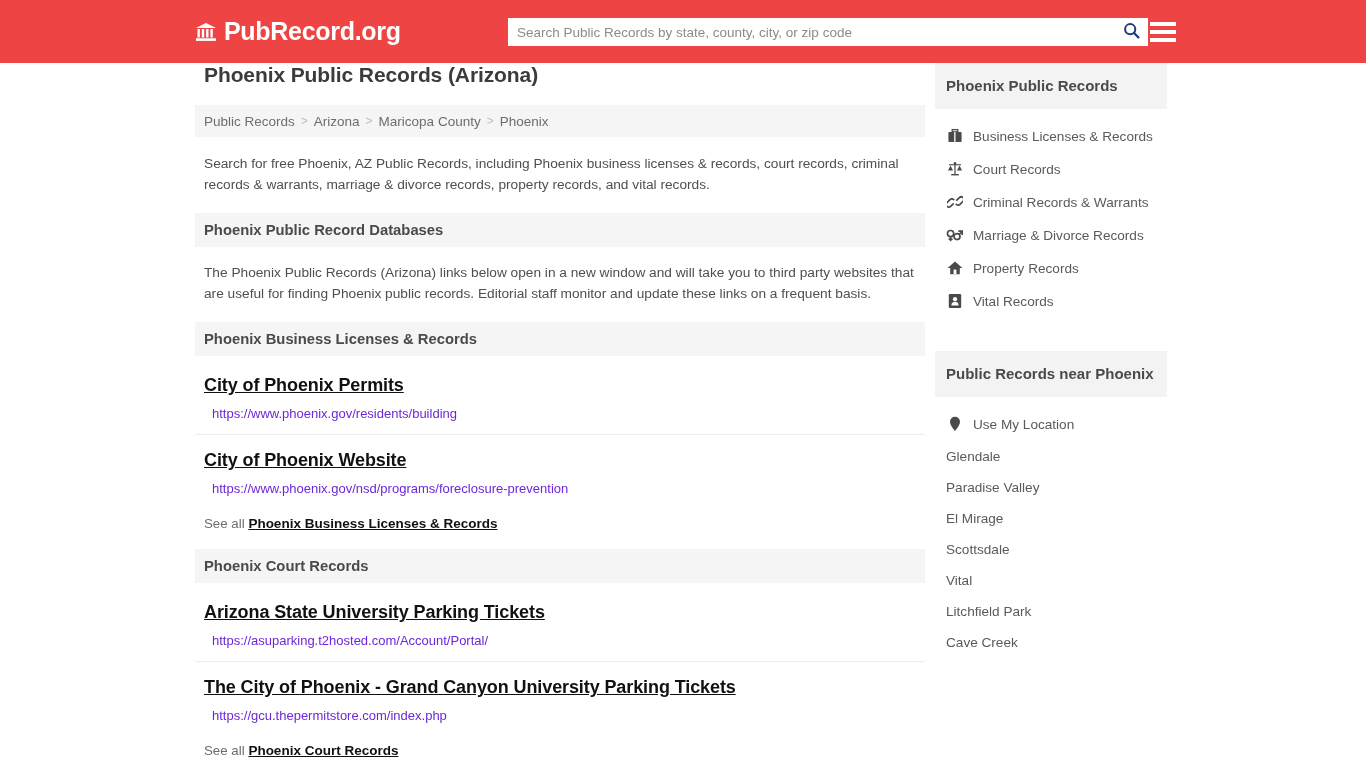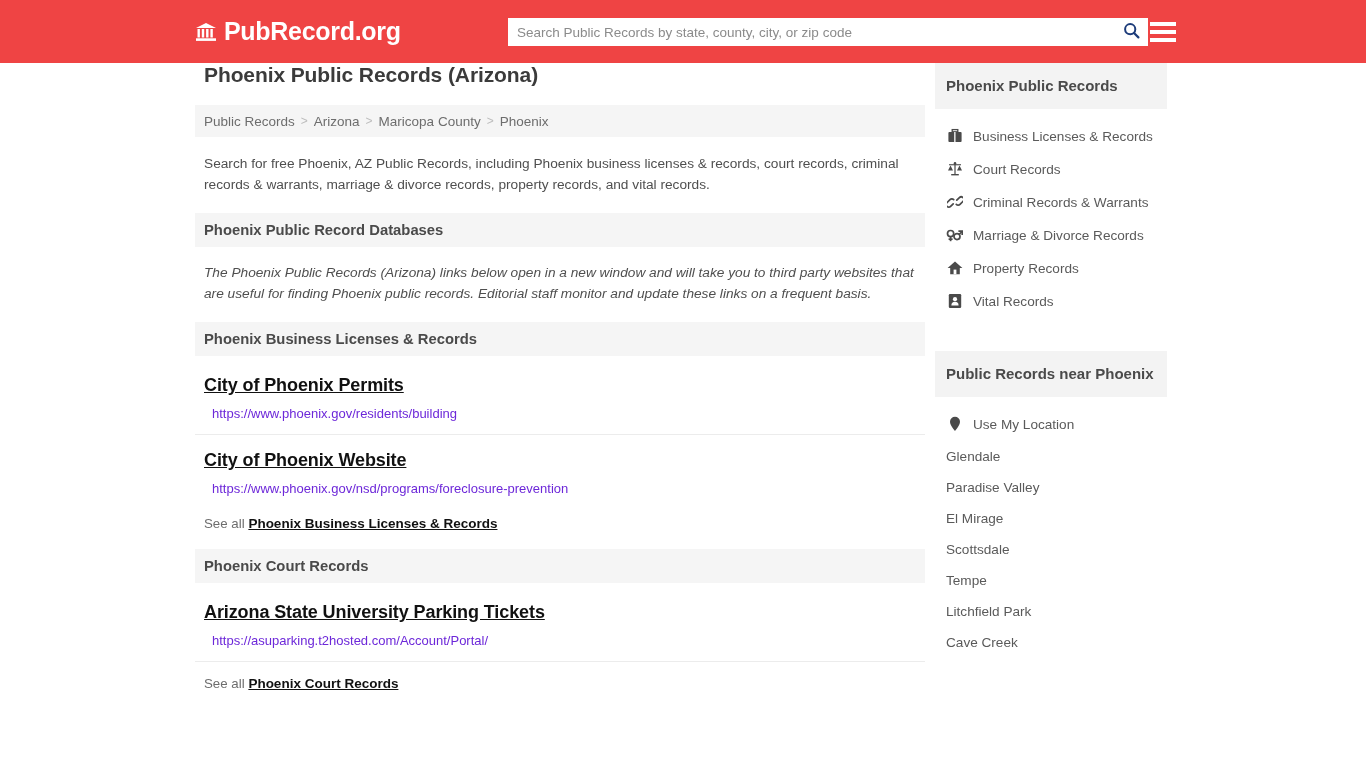--- a/index.html
+++ b/index.html
@@ -125,21 +125,20 @@
     font-weight: bold;
     color: #4a4a4a;
     margin-top: 18px;
   }
   .section-body {
     margin: 16px 9px 0 9px;
     font-size: 13.7px;
     color: #4f4f4f;
     line-height: 1.5;
     max-width: 718px;
-    font-style: italic;
   }
   .link-list { margin-top: 4px; }
   .link-entry {
     padding: 15px 9px 13px 9px;
     border-bottom: 1px solid #ececec;
   }
   .link-entry.last { border-bottom: 0; padding-bottom: 6px; }
   .link-title {
     display: inline-block;
     font-size: 18px;
@@ -274,20 +273,24 @@
       <div class="see-all">
         <span>See all</span>
         <a href="#">Phoenix Business Licenses &amp; Records</a>
       </div>
 
       <div class="section-head">Phoenix Court Records</div>
       <div class="link-list">
         <div class="link-entry">
           <a class="link-title" href="#">Arizona State University Parking Tickets</a>
           <a class="link-url" href="#">https://asuparking.t2hosted.com/Account/Portal/</a>
+        </div>
+        <div class="link-entry last">
+          <a class="link-title" href="#">The City of Phoenix - Grand Canyon University Parking Tickets</a>
+          <a class="link-url" href="#">https://gcu.thepermitstore.com/index.php</a>
         </div>
       </div>
       <div class="see-all">
         <span>See all</span>
         <a href="#">Phoenix Court Records</a>
       </div>
     </div>
 
     <aside class="side-col">
       <div class="side-head">Phoenix Public Records</div>
@@ -372,21 +375,21 @@
               <svg width="12" height="16" viewBox="0 0 12 16" aria-hidden="true">
                 <path d="M6 0.8 a5 5 0 0 1 5 5 c0 3.6 -5 9.2 -5 9.2 s-5 -5.6 -5 -9.2 a5 5 0 0 1 5 -5 z" fill="#4a4a4a"></path>
               </svg>
             </span>
             <span>Use My Location</span>
           </a>
           <a class="city-item" href="#">Glendale</a>
           <a class="city-item" href="#">Paradise Valley</a>
           <a class="city-item" href="#">El Mirage</a>
           <a class="city-item" href="#">Scottsdale</a>
-          <a class="city-item" href="#">Tempe</a>
+          <a class="city-item" href="#">Vital</a>
           <a class="city-item" href="#">Litchfield Park</a>
           <a class="city-item" href="#">Cave Creek</a>
         </div>
       </div>
     </aside>
 
   </div>
 </div>
 
 </body></html>

